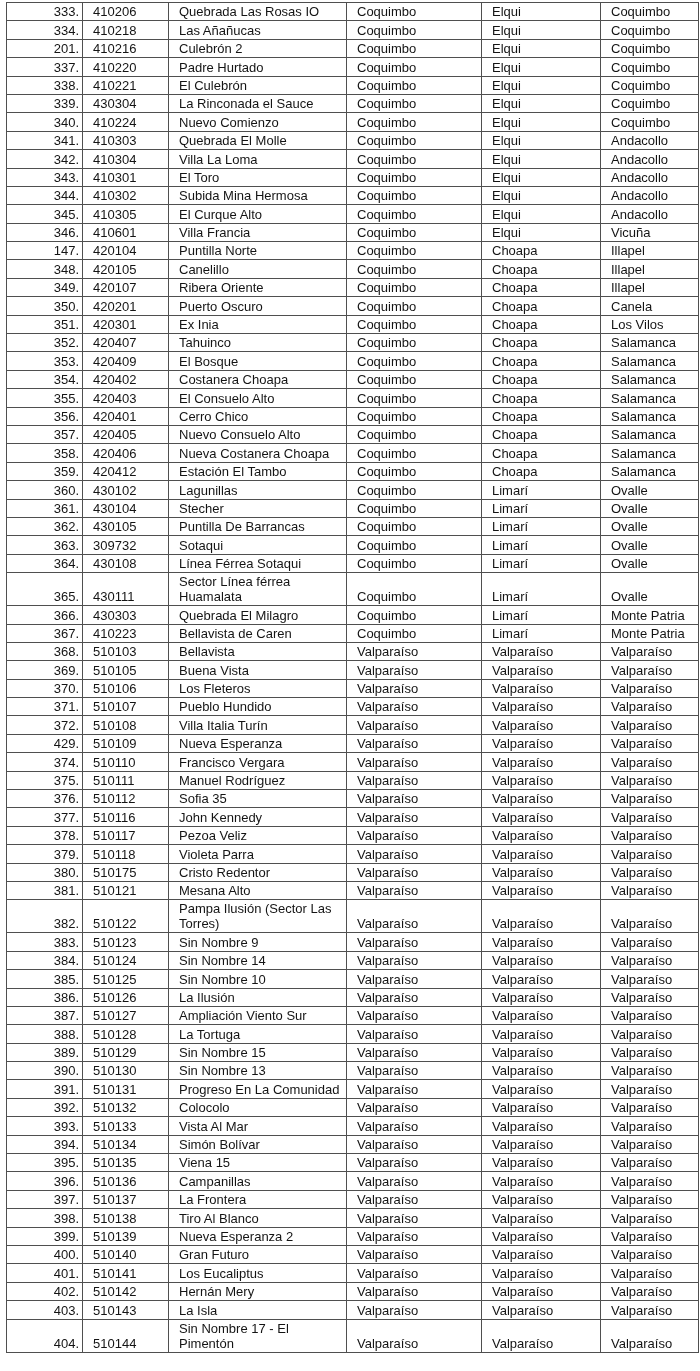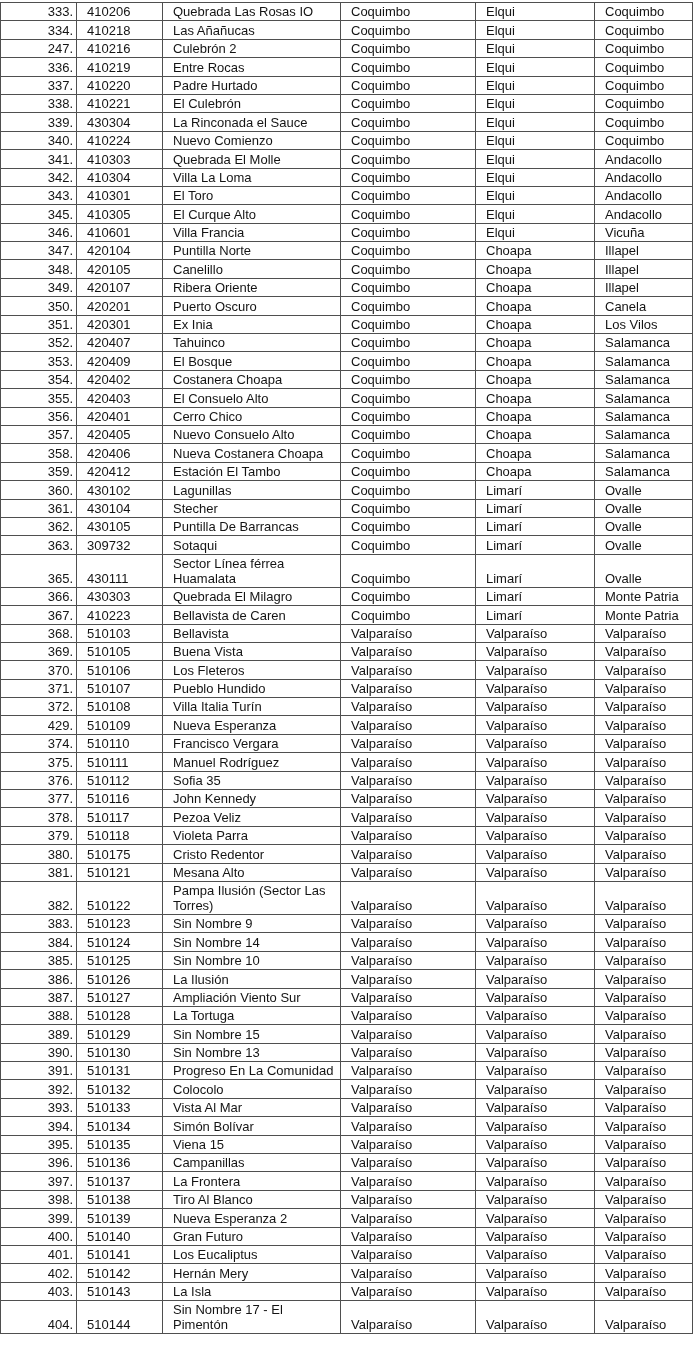--- a/index.html
+++ b/index.html
@@ -9,21 +9,21 @@
   }
   body {
     width: 700px;
     height: 1371px;
     overflow: hidden;
     font-family: "Liberation Sans", sans-serif;
   }
   table.doc-table {
     border-collapse: collapse;
     table-layout: fixed;
-    margin: 2px 0 0 0;
+    margin: 2px 0 0 6px;
     width: 692px;
     font-family: "Liberation Sans", sans-serif;
     font-size: 13px;
     line-height: 15px;
     color: #141414;
   }
   table.doc-table td {
     border: 1px solid #4f4f4f;
     height: 16.4px;
     padding: 0 3px 1px 10px;
@@ -69,31 +69,23 @@
       </tr>
       <tr>
         <td class="col-index">334.</td>
         <td class="col-code">410218</td>
         <td class="col-name">Las Añañucas</td>
         <td class="col-region">Coquimbo</td>
         <td class="col-province">Elqui</td>
         <td class="col-commune">Coquimbo</td>
       </tr>
       <tr>
-        <td class="col-index">247.</td>
+        <td class="col-index">201.</td>
         <td class="col-code">410216</td>
         <td class="col-name">Culebrón 2</td>
-        <td class="col-region">Coquimbo</td>
-        <td class="col-province">Elqui</td>
-        <td class="col-commune">Coquimbo</td>
-      </tr>
-      <tr>
-        <td class="col-index">336.</td>
-        <td class="col-code">410219</td>
-        <td class="col-name">Entre Rocas</td>
         <td class="col-region">Coquimbo</td>
         <td class="col-province">Elqui</td>
         <td class="col-commune">Coquimbo</td>
       </tr>
       <tr>
         <td class="col-index">337.</td>
         <td class="col-code">410220</td>
         <td class="col-name">Padre Hurtado</td>
         <td class="col-region">Coquimbo</td>
         <td class="col-province">Elqui</td>
@@ -141,37 +133,45 @@
       </tr>
       <tr>
         <td class="col-index">343.</td>
         <td class="col-code">410301</td>
         <td class="col-name">El Toro</td>
         <td class="col-region">Coquimbo</td>
         <td class="col-province">Elqui</td>
         <td class="col-commune">Andacollo</td>
       </tr>
       <tr>
+        <td class="col-index">344.</td>
+        <td class="col-code">410302</td>
+        <td class="col-name">Subida Mina Hermosa</td>
+        <td class="col-region">Coquimbo</td>
+        <td class="col-province">Elqui</td>
+        <td class="col-commune">Andacollo</td>
+      </tr>
+      <tr>
         <td class="col-index">345.</td>
         <td class="col-code">410305</td>
         <td class="col-name">El Curque Alto</td>
         <td class="col-region">Coquimbo</td>
         <td class="col-province">Elqui</td>
         <td class="col-commune">Andacollo</td>
       </tr>
       <tr>
         <td class="col-index">346.</td>
         <td class="col-code">410601</td>
         <td class="col-name">Villa Francia</td>
         <td class="col-region">Coquimbo</td>
         <td class="col-province">Elqui</td>
         <td class="col-commune">Vicuña</td>
       </tr>
       <tr>
-        <td class="col-index">347.</td>
+        <td class="col-index">147.</td>
         <td class="col-code">420104</td>
         <td class="col-name">Puntilla Norte</td>
         <td class="col-region">Coquimbo</td>
         <td class="col-province">Choapa</td>
         <td class="col-commune">Illapel</td>
       </tr>
       <tr>
         <td class="col-index">348.</td>
         <td class="col-code">420105</td>
         <td class="col-name">Canelillo</td>
@@ -288,20 +288,28 @@
         <td class="col-code">430105</td>
         <td class="col-name">Puntilla De Barrancas</td>
         <td class="col-region">Coquimbo</td>
         <td class="col-province">Limarí</td>
         <td class="col-commune">Ovalle</td>
       </tr>
       <tr>
         <td class="col-index">363.</td>
         <td class="col-code">309732</td>
         <td class="col-name">Sotaqui</td>
+        <td class="col-region">Coquimbo</td>
+        <td class="col-province">Limarí</td>
+        <td class="col-commune">Ovalle</td>
+      </tr>
+      <tr>
+        <td class="col-index">364.</td>
+        <td class="col-code">430108</td>
+        <td class="col-name">Línea Férrea Sotaqui</td>
         <td class="col-region">Coquimbo</td>
         <td class="col-province">Limarí</td>
         <td class="col-commune">Ovalle</td>
       </tr>
       <tr class="tall">
         <td class="col-index">365.</td>
         <td class="col-code">430111</td>
         <td class="col-name">Sector Línea férrea
 Huamalata</td>
         <td class="col-region">Coquimbo</td>

